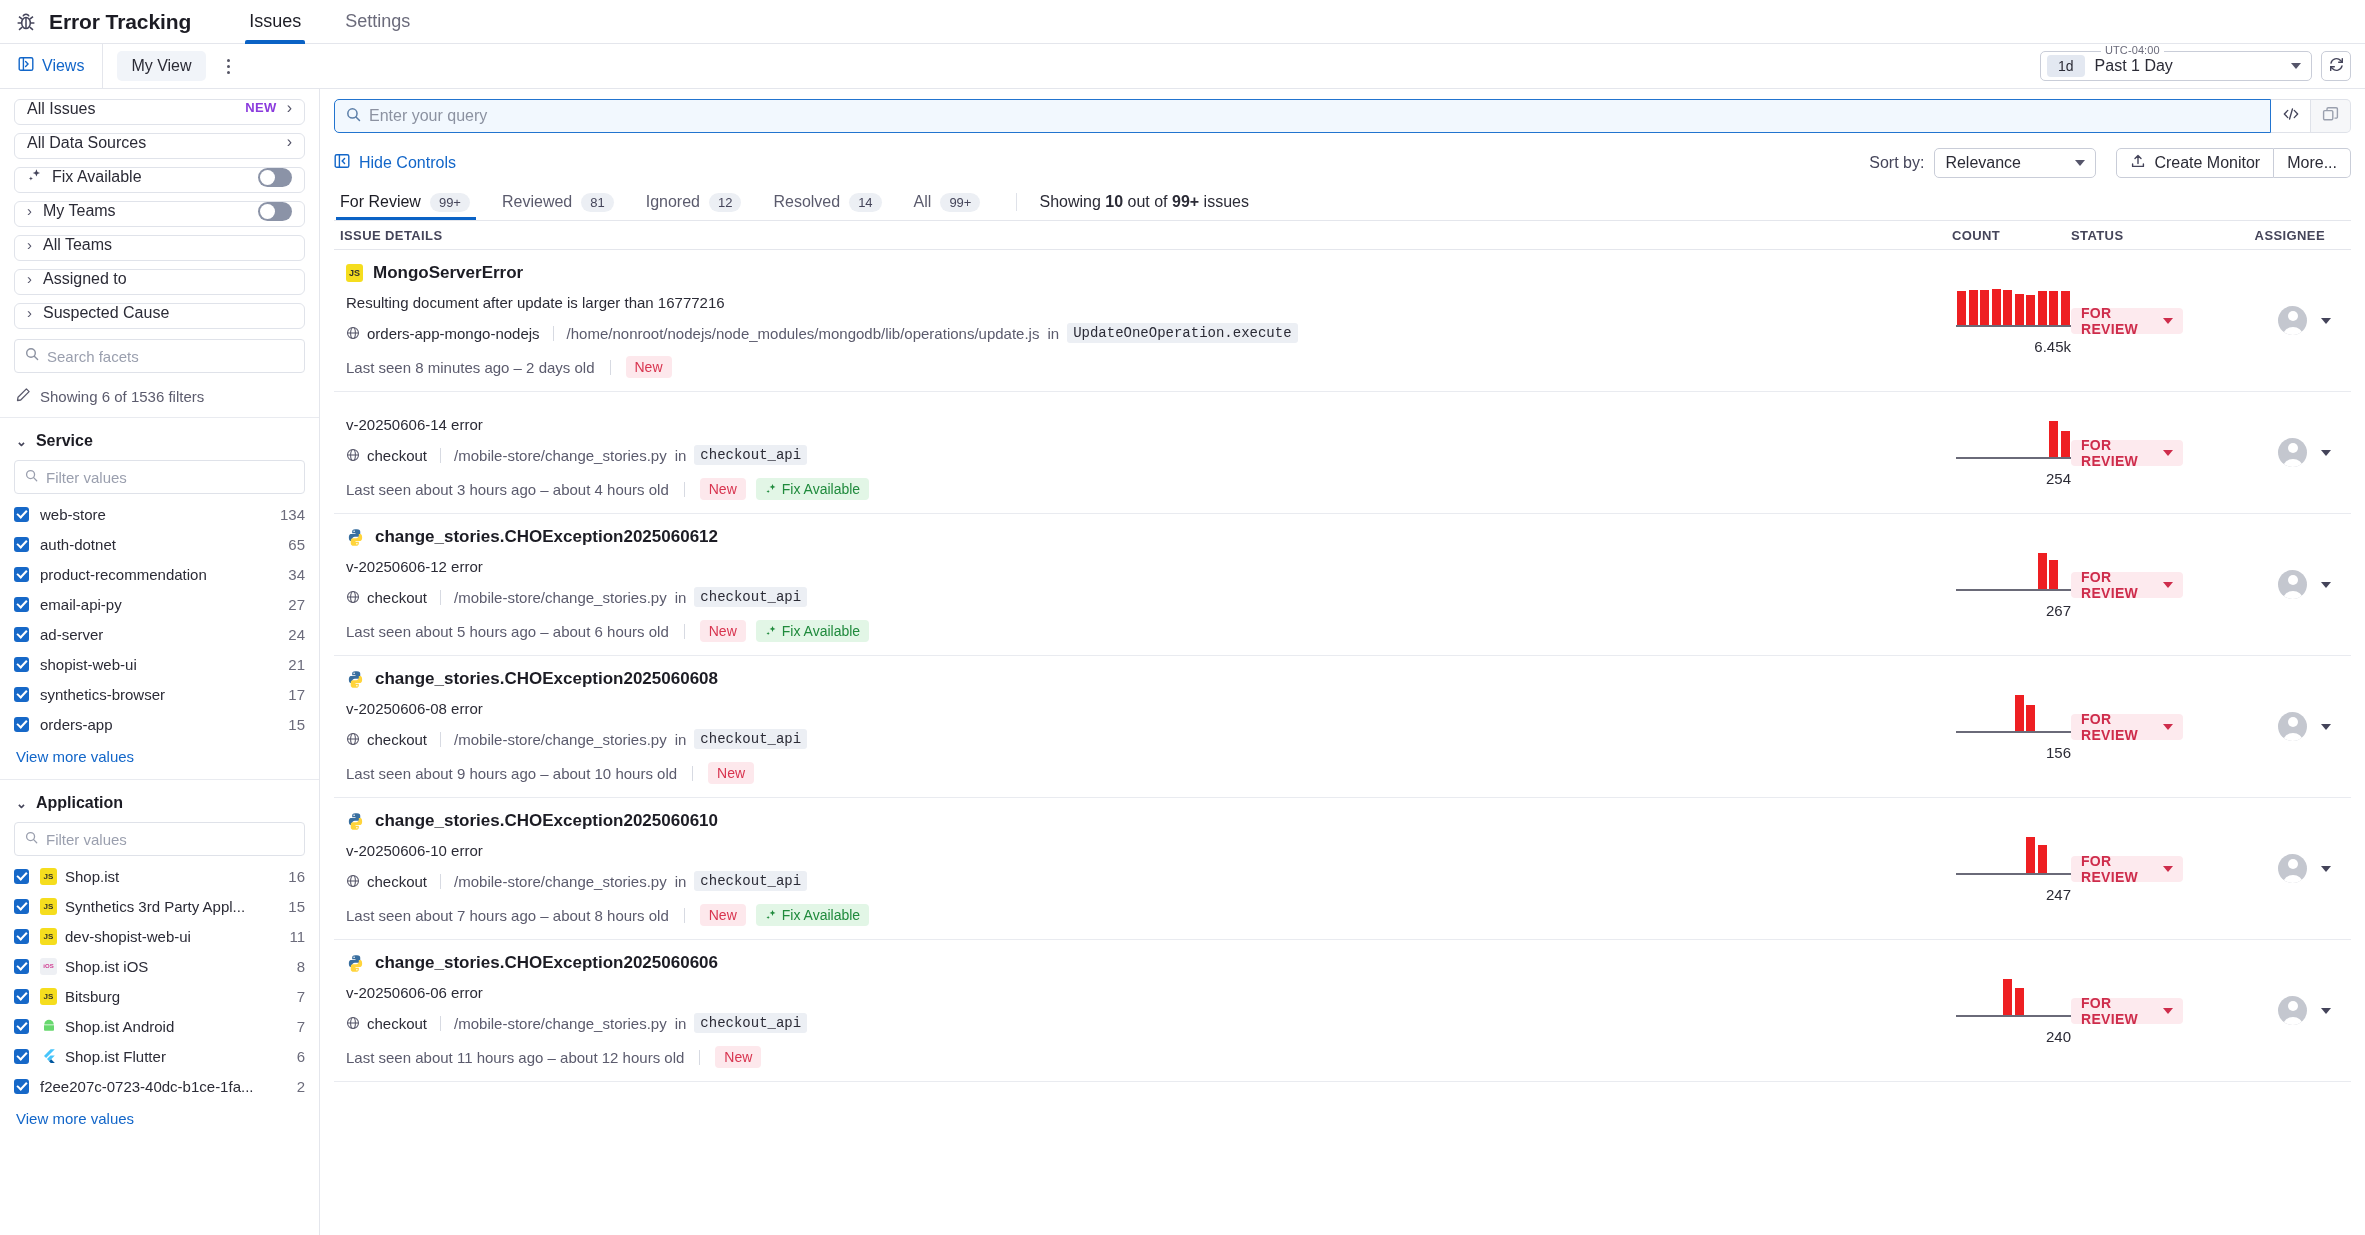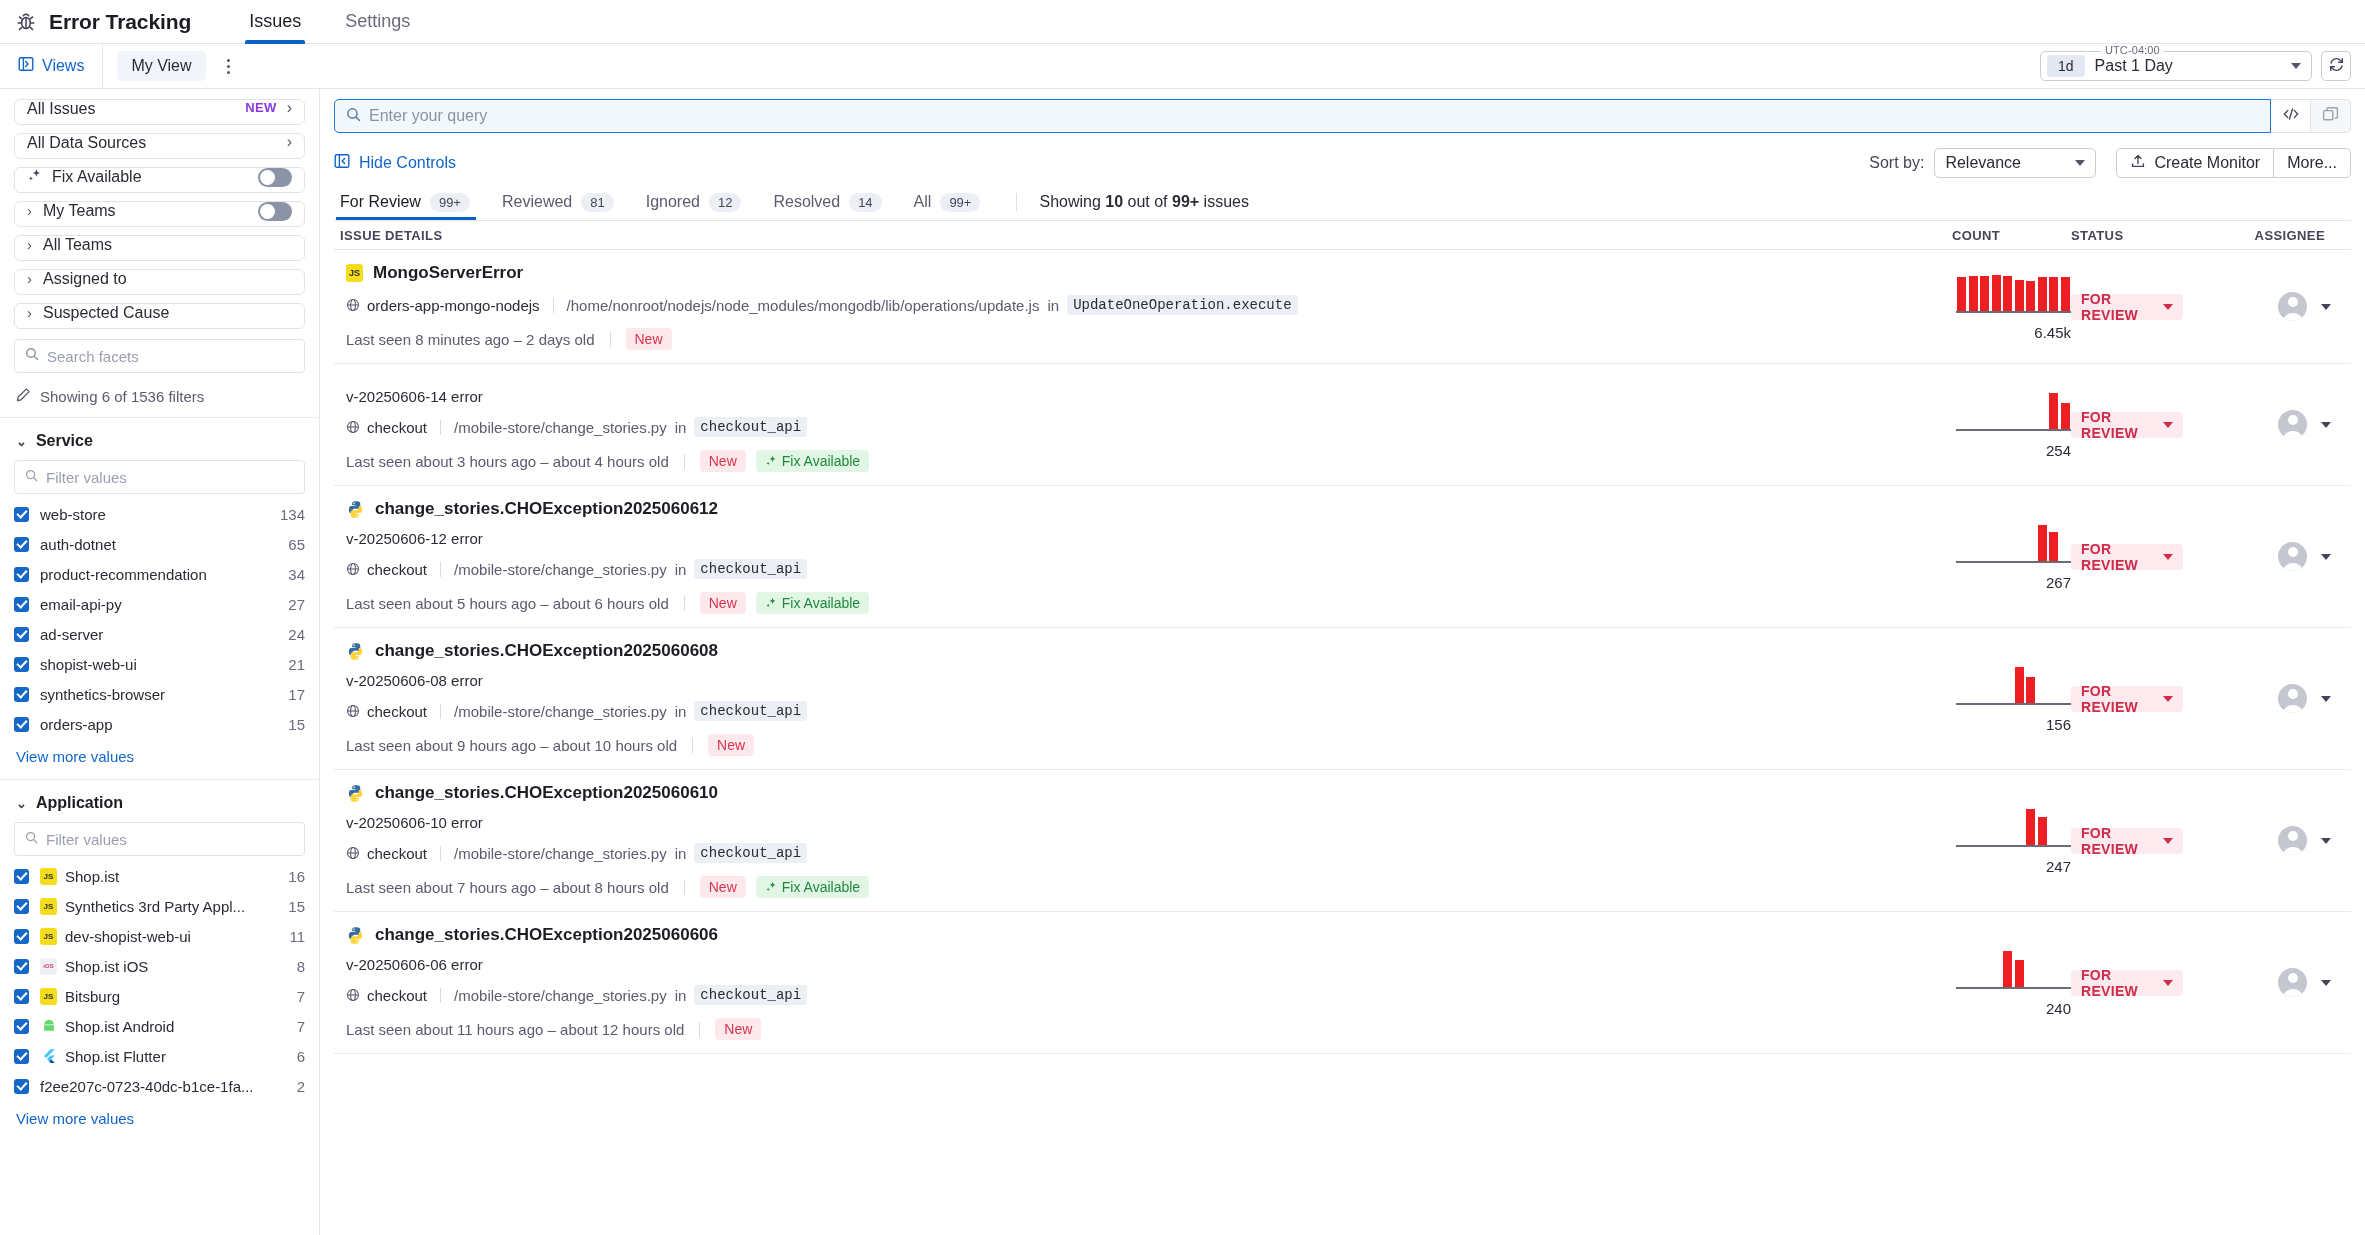--- a/index.html
+++ b/index.html
@@ -635,20 +635,21 @@
       <div class="c-assignee">ASSIGNEE</div>
     </div>
 
     <div class="list-scroll" id="issue-list">
         <div class="irow">
     <div class="icell-details">
       <div class="ititle">
         <span class="appicon ico-js" style="width:18px;height:18px;font-size:9px;margin:0;">JS</span>
               <span class="tx">MongoServerError</span>
       </div>
+      <div class="imsg">Resulting document after update is larger than 16777216</div>
       <div class="imeta">
         <span class="svc">
                 <span style="display:flex">
                   <svg width="14" height="14" viewBox="0 0 14 14" fill="none" stroke="#5b5b6d" stroke-width="1.1">
                     <circle cx="7" cy="7" r="5.5"></circle>
                     <ellipse cx="7" cy="7" rx="2.4" ry="5.5"></ellipse>
                     <path d="M1.6 7h10.8"></path>
                   </svg>
                 </span>
                 <span>orders-app-mongo-nodejs</span>

